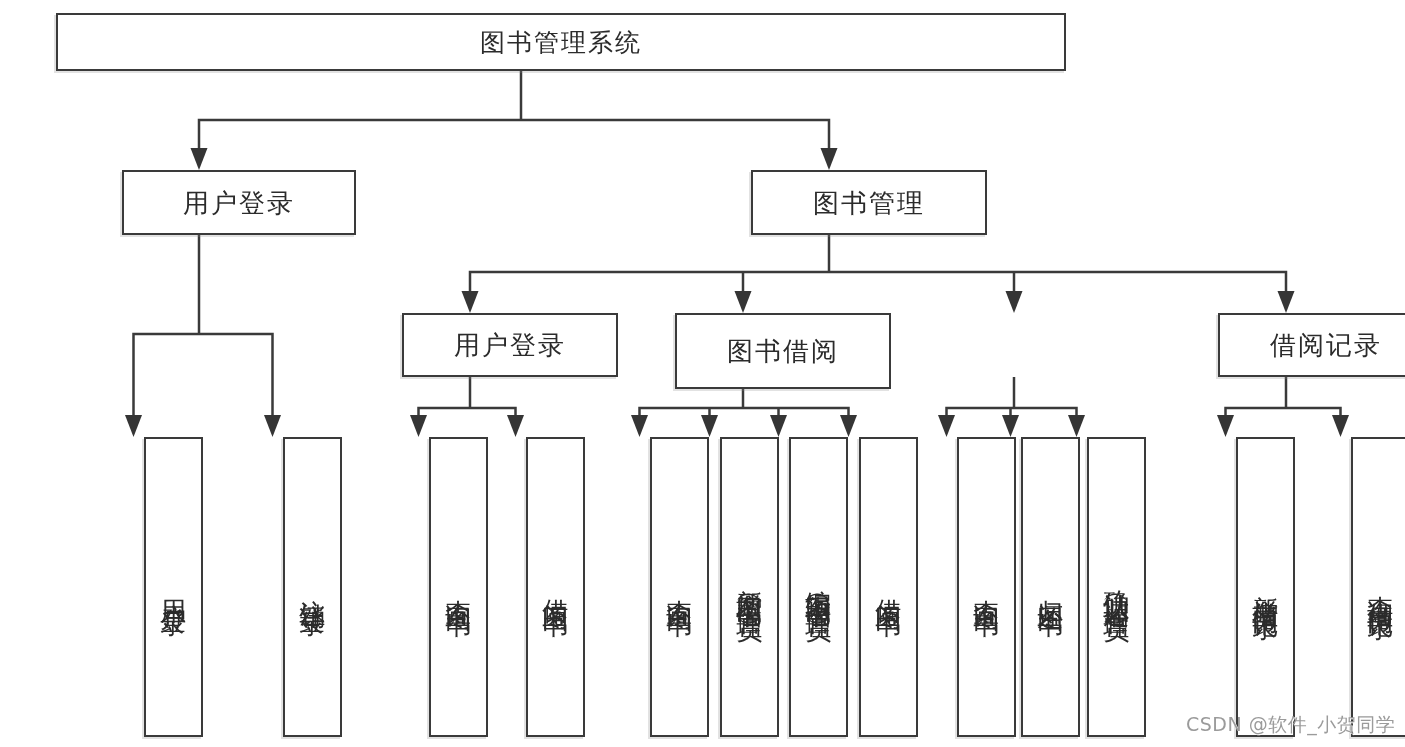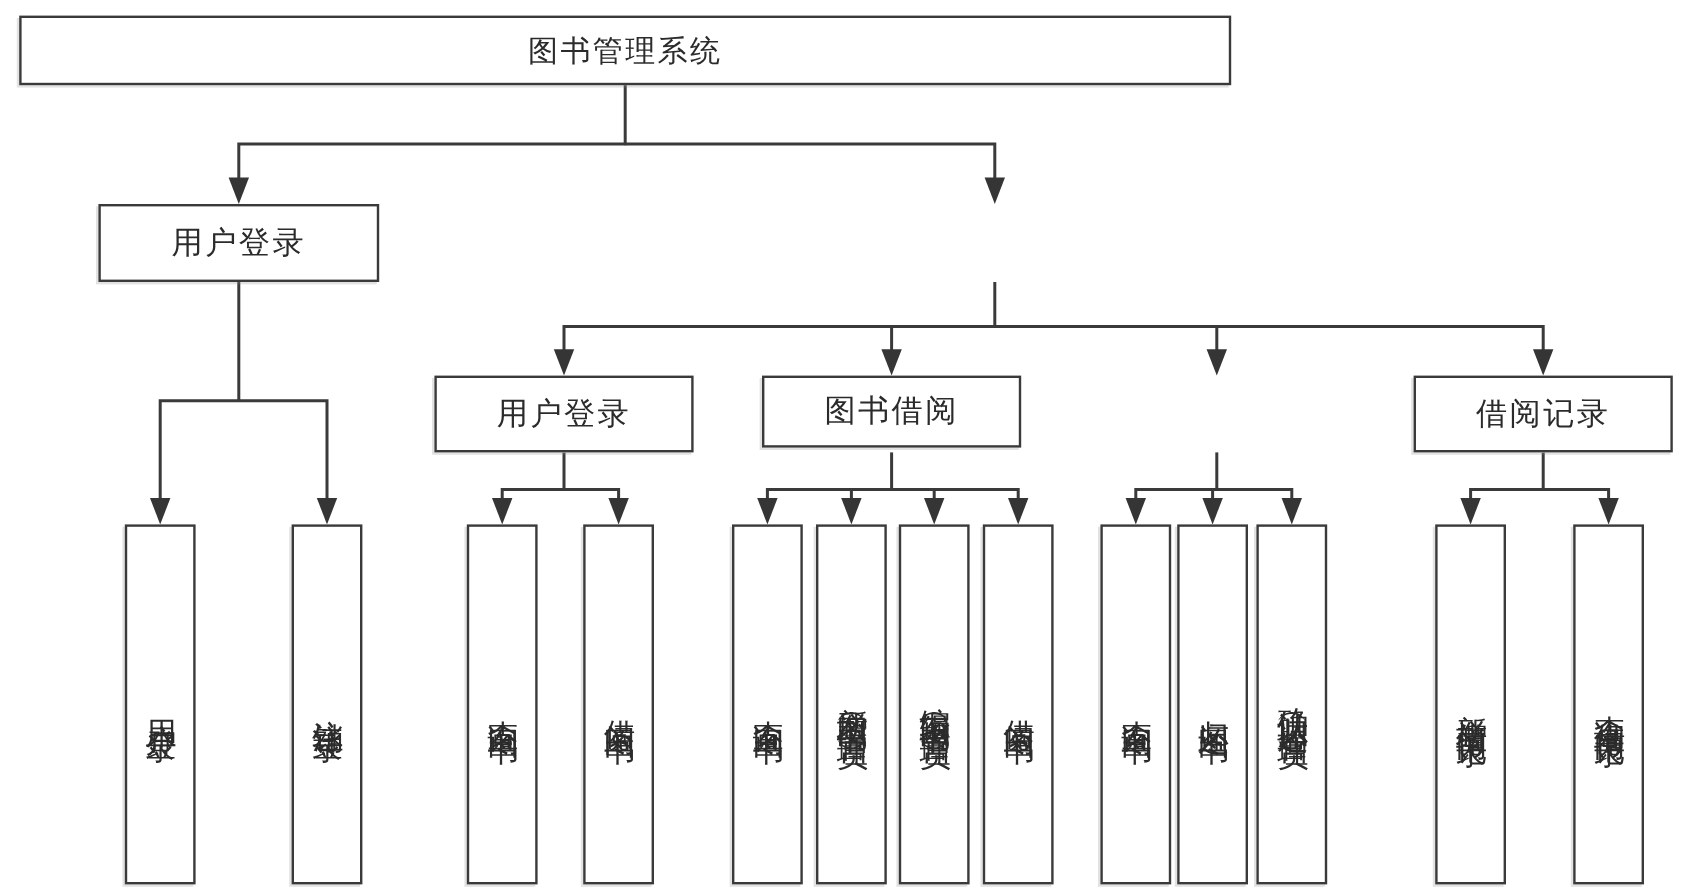--- a/index.html
+++ b/index.html
@@ -34,20 +34,21 @@
   .node {
     position: absolute;
     box-sizing: border-box;
     border: 2px solid #3a3a3a;
     background: #ffffff;
     color: #2b2b2b;
     display: flex;
     align-items: center;
     justify-content: center;
     box-shadow: -2px 2px 0 rgba(140,140,140,0.25);
+    margin-left: 40px;
   }
   .node.h {
     font-size: 26px;
     letter-spacing: 2px;
     line-height: 1;
     white-space: nowrap;
   }
   .node.root {
     font-size: 25px;
   }
@@ -123,37 +124,39 @@
       <polygon points="1002,415 1019,415 1010.5,437"></polygon>
       <polygon points="1068,415 1085,415 1076.5,437"></polygon>
       <polygon points="1217,415 1234,415 1225.5,437"></polygon>
       <polygon points="1332,415 1349,415 1340.5,437"></polygon>
     </g>
   </svg>
 
   <div class="node h root" style="left:16px;top:13px;width:1010px;height:58px">图书管理系统</div>
 
   <div class="node h" style="left:82px;top:170px;width:234px;height:65px">用户登录</div>
+  <div class="node h" style="left:711px;top:170px;width:236px;height:65px">图书管理</div>
 
   <div class="node h" style="left:362px;top:313px;width:216px;height:64px">用户登录</div>
-  <div class="node h" style="left:635px;top:313px;width:216px;height:60px">图书借阅</div>
+  <div class="node h" style="left:635px;top:313px;width:216px;height:76px">图书借阅</div>
   <div class="node h" style="left:1178px;top:313px;width:216px;height:64px">借阅记录</div>
 
   <div class="node v" style="left:104px;top:437px;width:59px;height:300px">用户登录</div>
   <div class="node v" style="left:243px;top:437px;width:59px;height:300px">注销登录</div>
 
   <div class="node v" style="left:389px;top:437px;width:59px;height:300px">查询图书</div>
   <div class="node v" style="left:486px;top:437px;width:59px;height:300px">借阅图书</div>
 
   <div class="node v" style="left:610px;top:437px;width:59px;height:300px">查询图书</div>
   <div class="node v" style="left:680px;top:437px;width:59px;height:300px">新增图书（管理员）</div>
   <div class="node v" style="left:749px;top:437px;width:59px;height:300px">编辑图书（管理员）</div>
   <div class="node v" style="left:819px;top:437px;width:59px;height:300px">借阅图书</div>
 
   <div class="node v" style="left:917px;top:437px;width:59px;height:300px">查询图书</div>
   <div class="node v" style="left:981px;top:437px;width:59px;height:300px">归还图书</div>
   <div class="node v" style="left:1047px;top:437px;width:59px;height:300px">确认归还（管理员）</div>
 
   <div class="node v" style="left:1196px;top:437px;width:59px;height:300px">新增借阅记录</div>
   <div class="node v" style="left:1311px;top:437px;width:59px;height:300px">查询借阅记录</div>
 
+  <div class="watermark">CSDN @软件_小贺同学</div>
 
 </div>
 
 </body></html>

